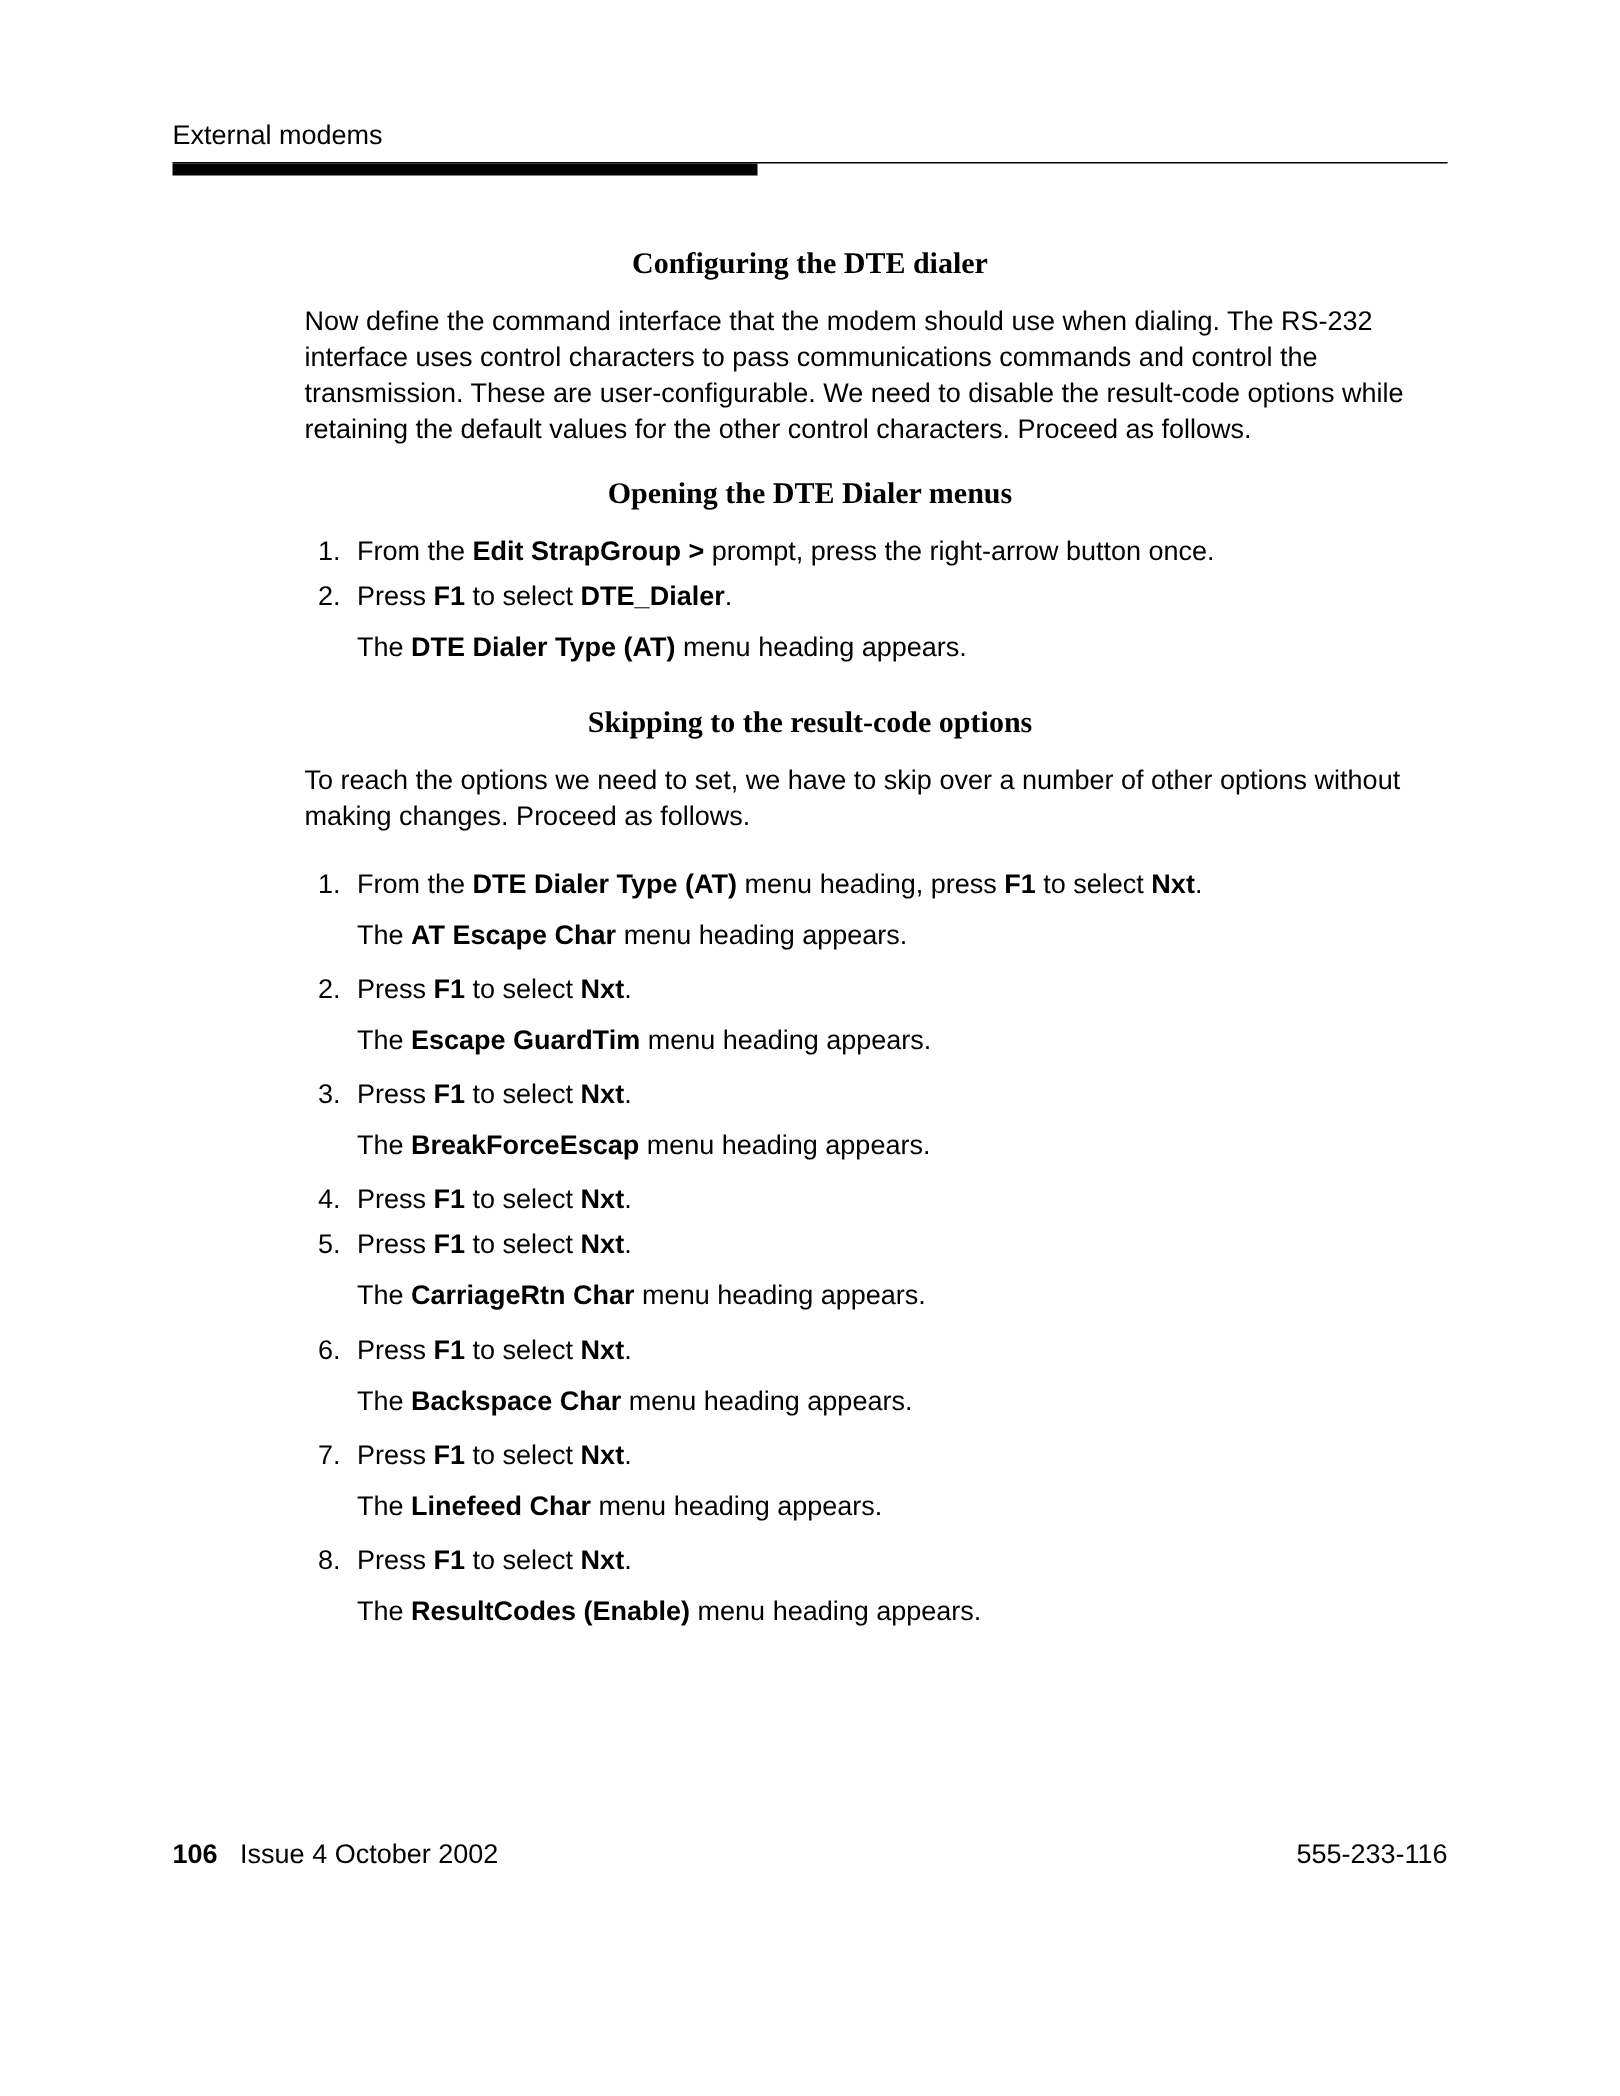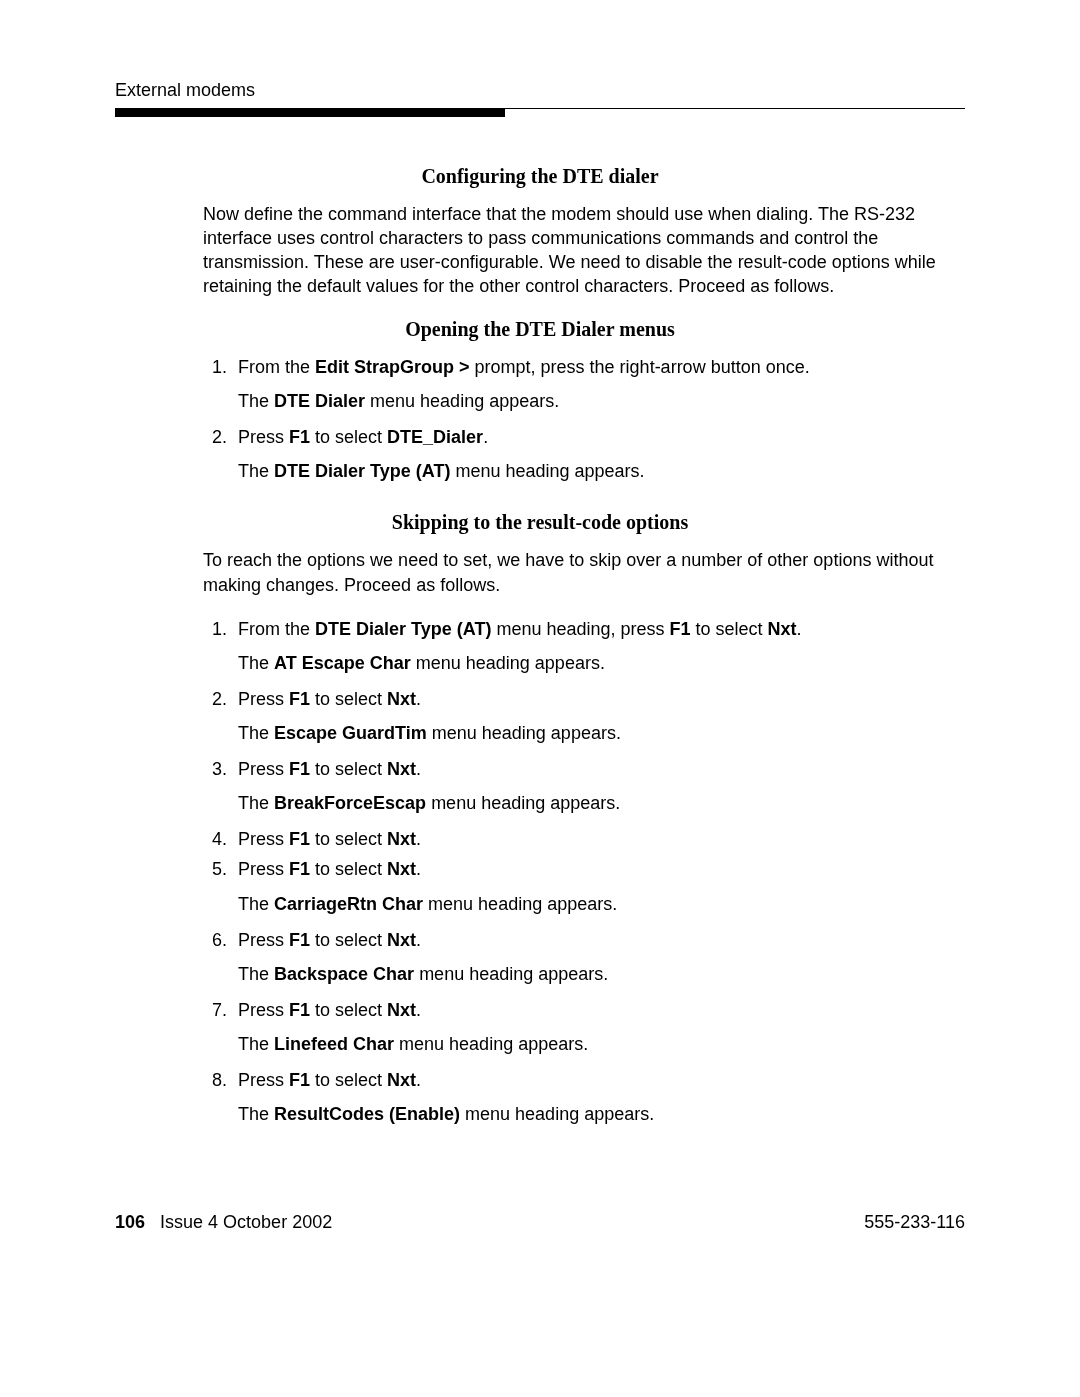--- a/index.html
+++ b/index.html
@@ -71,21 +71,21 @@
     margin-top: 10px;
     margin-bottom: 12px;
   }
   .sec-gap {
     height: 8px;
   }
   .footer {
     position: absolute;
     left: 115px;
     right: 115px;
-    bottom: 75px;
+    bottom: 61px;
     font-size: 18px;
     display: flex;
     justify-content: space-between;
   }
   .footer .left b {
     font-weight: 700;
   }
   b { font-weight: 700; }
 </style>
 </head>
@@ -107,23 +107,20 @@
       <p class="para">Now define the command interface that the modem should use when dialing. The RS-232 interface uses  control characters to pass communications commands and control the transmission. These are user-configurable. We need to disable the result-code options while retaining the default values for the other control characters. Proceed as follows.</p>
     </div>
 
     <div class="h3">Opening the DTE Dialer menus</div>
     <div class="body-block">
       <ol class="steps">
         <li>
           <span>
             <span>From the </span><b>Edit StrapGroup &gt;</b><span> prompt, press the right-arrow button once.</span>
           </span>
-          <span class="after">
-            <span>The </span><b>DTE Dialer</b><span> menu heading appears.</span>
-          </span>
         </li>
         <li>
           <span>
             <span>Press </span><b>F1</b><span> to select </span><b>DTE_Dialer</b><span>.</span>
           </span>
           <span class="after">
             <span>The </span><b>DTE Dialer Type (AT)</b><span> menu heading appears.</span>
           </span>
         </li>
       </ol>

